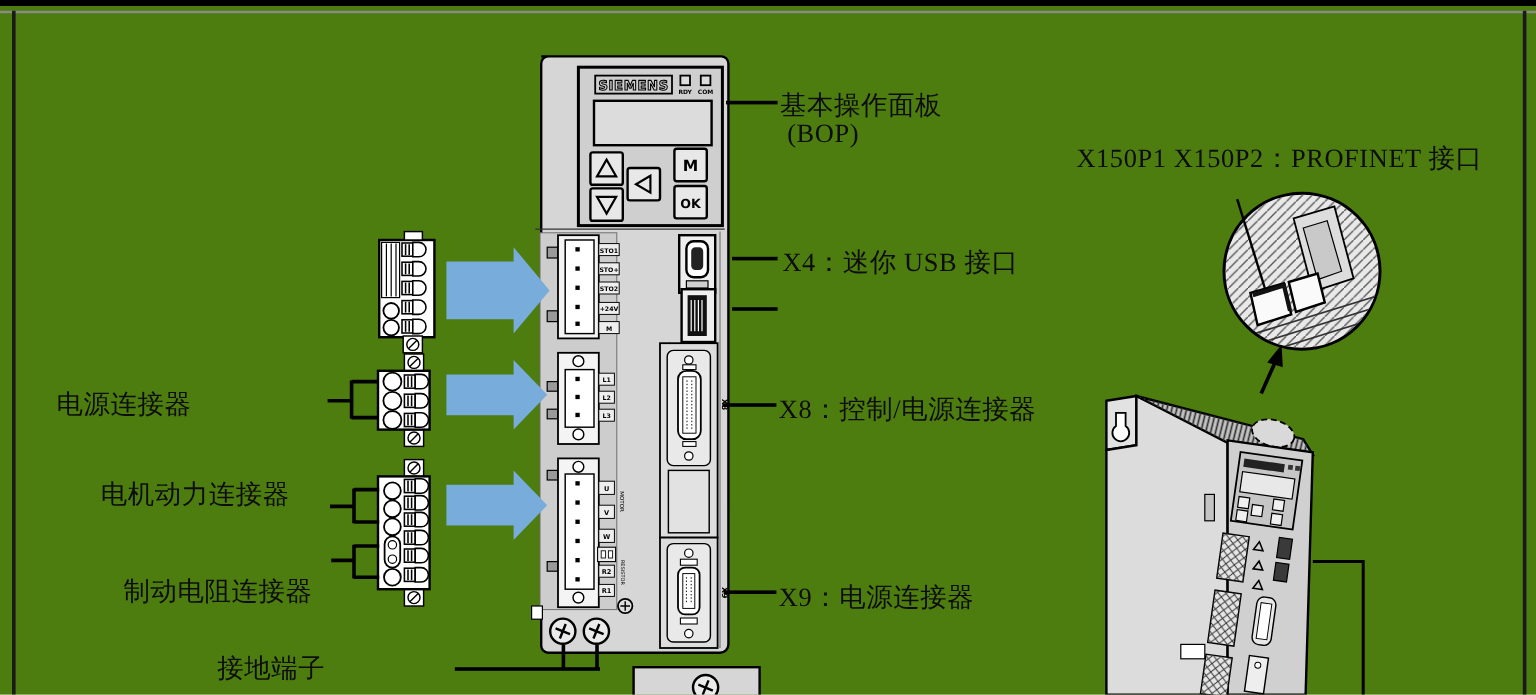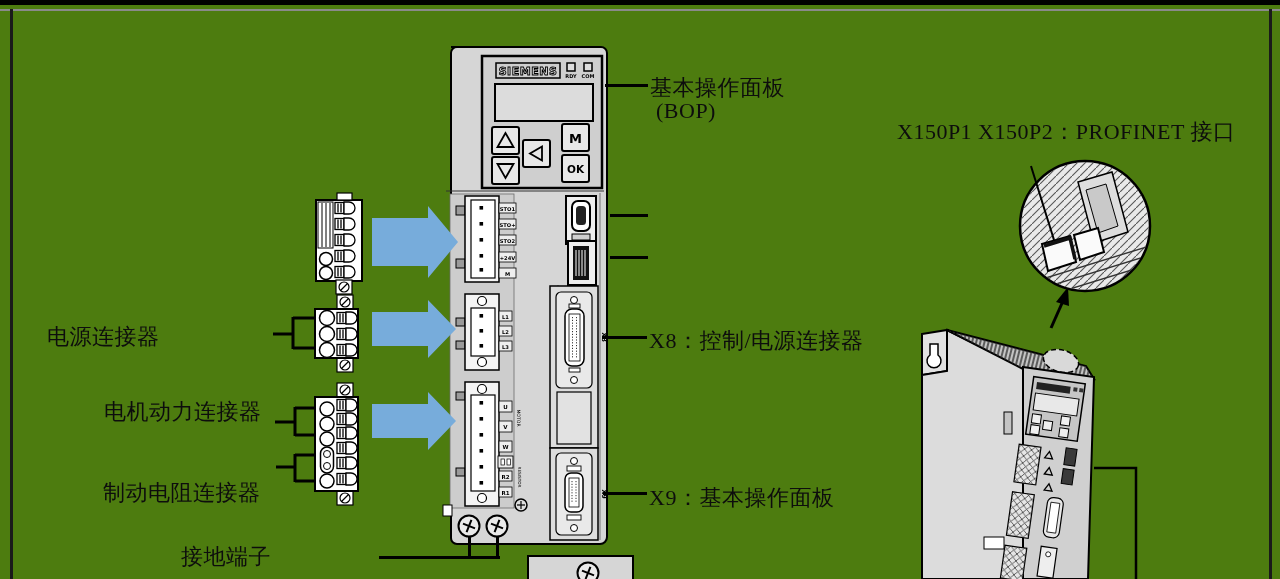--- a/index.html
+++ b/index.html
@@ -393,22 +393,23 @@
   <div class="leader" style="left:605px;top:84px;width:43px;height:3px"></div>
   <div class="leader" style="left:610px;top:214px;width:38px;height:3px"></div>
   <div class="leader" style="left:610px;top:256px;width:38px;height:3px"></div>
   <div class="leader" style="left:602px;top:336px;width:45px;height:3px"></div>
   <div class="leader" style="left:603px;top:492px;width:44px;height:3px"></div>
   <div class="leader" style="left:379px;top:556px;width:121px;height:3px"></div>
   <div class="leader" style="left:468px;top:537px;width:3px;height:20px"></div>
   <div class="leader" style="left:496px;top:537px;width:3px;height:20px"></div>
 
   <div class="lbl" style="left:47px;top:322px">电源连接器</div>
-  <div class="lbl" style="left:104px;top:397px">电机动力连接器</div>
+  <div class="lbl" style="left:84px;top:397px">电机动力连接器</div>
   <div class="lbl" style="left:103px;top:478px">制动电阻连接器</div>
   <div class="lbl" style="left:181px;top:542px">接地端子</div>
   <div class="lbl" style="left:650px;top:73px">基本操作面板</div>
   <div class="lbl" style="left:656px;top:98px">(BOP)</div>
+  <div class="lbl" style="left:652px;top:204px">X4：迷你 USB 接口</div>
   <div class="lbl" style="left:649px;top:326px">X8：控制/电源连接器</div>
-  <div class="lbl" style="left:649px;top:483px">X9：基本操作面板</div>
+  <div class="lbl" style="left:649px;top:483px">X9：电源连接器</div>
   <div class="lbl" style="left:897px;top:117px">X150P1 X150P2：PROFINET 接口</div>
 
 </div>
 
 </body></html>

